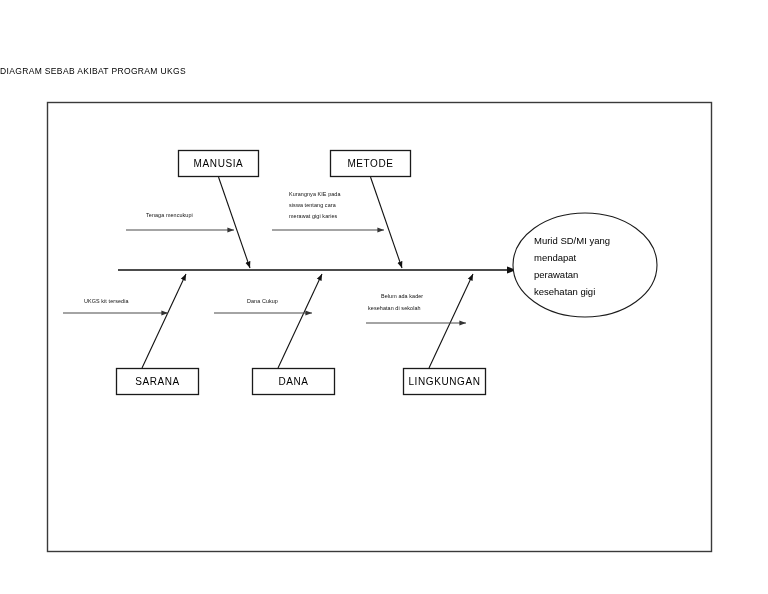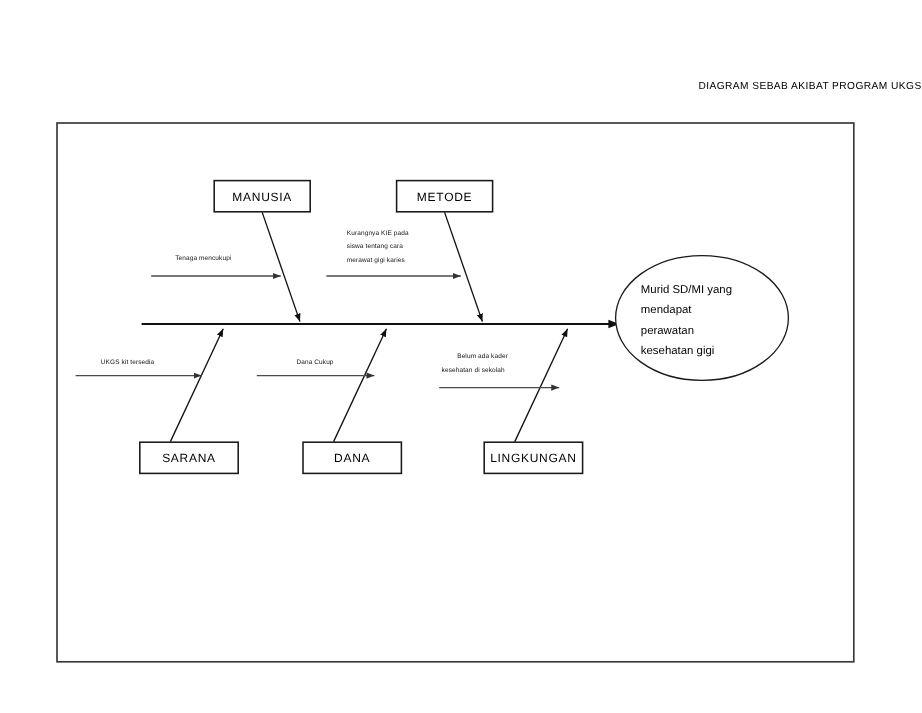--- a/index.html
+++ b/index.html
@@ -17,21 +17,21 @@
   }
   #page {
     position: absolute;
     inset: 0;
   }
   .diagram-title {
     position: absolute;
     left: 0;
     top: 66px;
     width: 768px;
-    text-align: right;
+    text-align: left;
     font-size: 8.5px;
     letter-spacing: 0.35px;
     color: #000;
     font-family: "Liberation Sans", sans-serif;
   }
   svg.canvas {
     position: absolute;
     left: 0;
     top: 0;
   }

